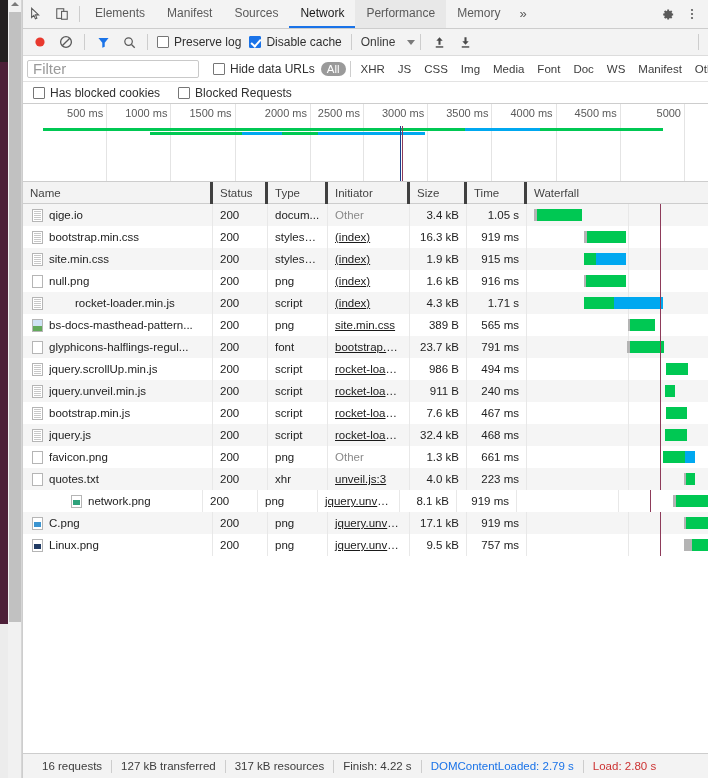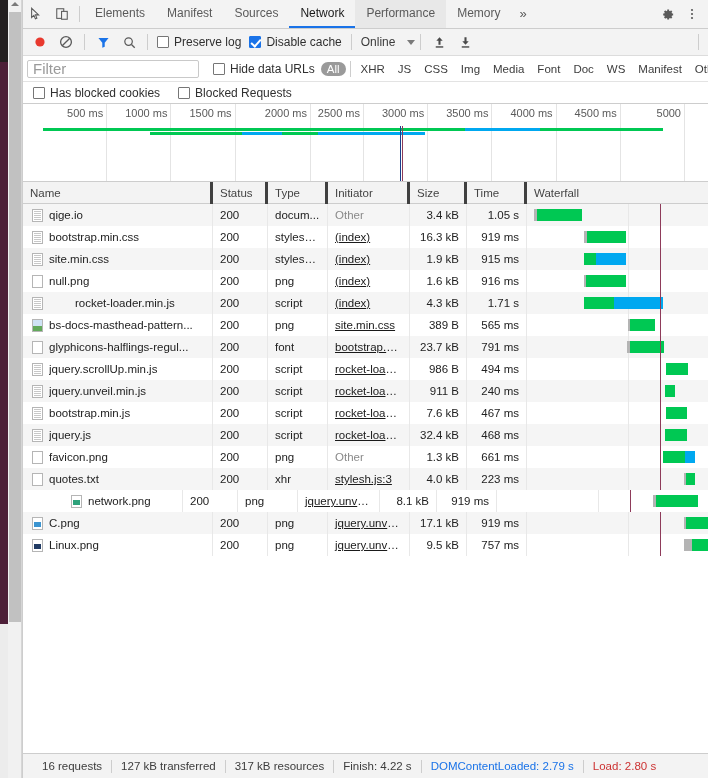--- a/index.html
+++ b/index.html
@@ -621,35 +621,35 @@
               <div class="wf-dcl" style="left: 133px;"></div>
             </div>
           </div>
           <div class="row odd">
             <div class="cell name" style="width: 190px;">
               <span class="fic blank"></span>
               <span style="overflow: hidden; text-overflow: ellipsis; white-space: nowrap;">quotes.txt</span>
             </div>
             <div class="cell " style="width: 55px;"><span>200</span></div>
             <div class="cell " style="width: 60px;"><span>xhr</span></div>
-            <div class="cell " style="width: 82px;"><span class="link">stylesh.js:3</span></div>
+            <div class="cell " style="width: 82px;"><span class="link">unveil.js:3</span></div>
             <div class="cell num" style="width: 57px; text-align: right;"><span>4.0 kB</span></div>
             <div class="cell num" style="width: 60px; text-align: right;"><span>223 ms</span></div>
             <div class="cell wf" style="flex: 1 1 auto;">
               <div class="wgrid" style="left: 101px;"></div>
               <div class="wgrid" style="left: 133px;"></div>
               <div class="wbar" style="left: 157px; width: 11px;">
                 <div class="wseg wait" style="left: 0px; width: 2px;"></div>
                 <div class="wseg green" style="left: 2px; width: 9px;"></div>
               </div>
               <div class="wf-dcl" style="left: 133px;"></div>
             </div>
           </div>
           <div class="row even">
-            <div class="cell name" style="width: 160px; padding-left: 48px;">
+            <div class="cell name" style="width: 180px; padding-left: 48px;">
               <span class="fic thumb tnet"></span>
               <span style="overflow: hidden; text-overflow: ellipsis; white-space: nowrap;">network.png</span>
             </div>
             <div class="cell " style="width: 55px;"><span>200</span></div>
             <div class="cell " style="width: 60px;"><span>png</span></div>
             <div class="cell " style="width: 82px;"><span class="link">jquery.unveil...</span></div>
             <div class="cell num" style="width: 57px; text-align: right;"><span>8.1 kB</span></div>
             <div class="cell num" style="width: 60px; text-align: right;"><span>919 ms</span></div>
             <div class="cell wf" style="flex: 1 1 auto;">
               <div class="wgrid" style="left: 101px;"></div>

